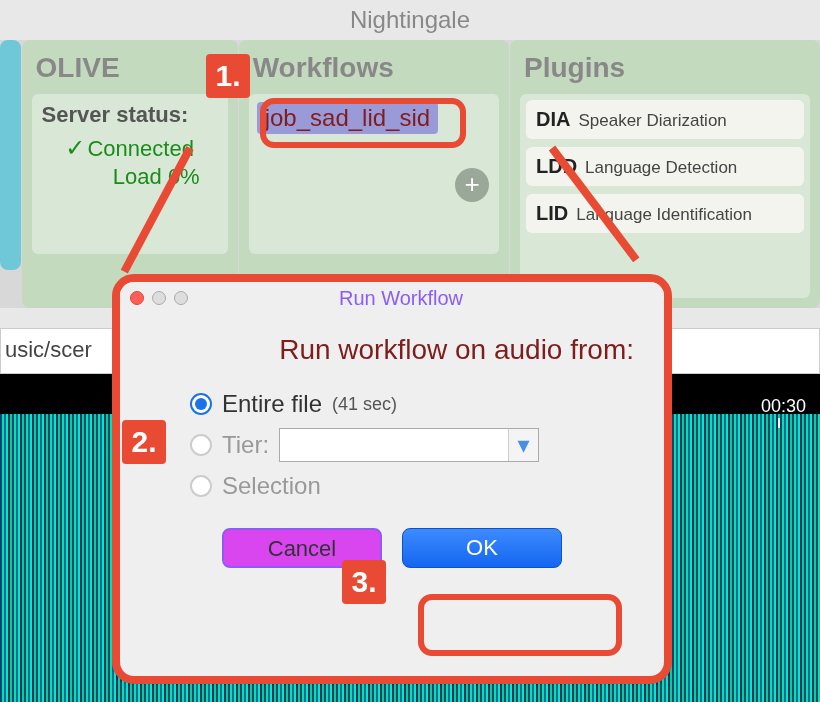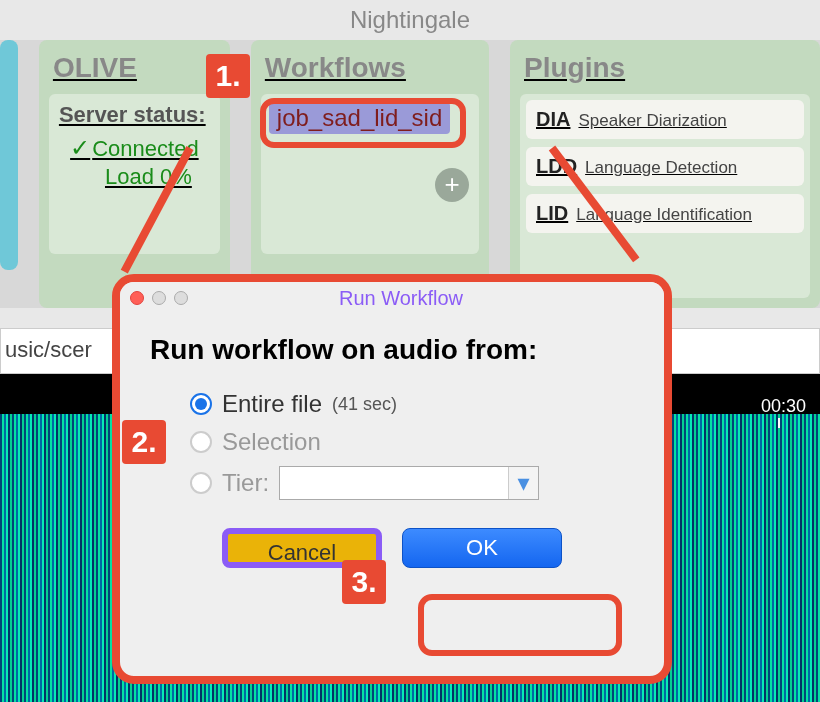--- a/index.html
+++ b/index.html
@@ -13,24 +13,23 @@
   .titlebar {
     height: 40px;
     background: #e8e8e8;
     text-align: center;
     line-height: 40px;
     color: #888;
     font-size: 24px;
   }
   .panels {
     display: flex;
-    gap: 21px;
+    gap: 1px;
     padding: 0 0 0 0;
     background: #d8d8d8;
-    text-decoration: underline;
   }
   .panel-sliver {
     width: 22px;
     background: #6fc8d8;
     border-radius: 8px;
     height: 230px;
   }
   .panel {
     border-radius: 8px;
     padding: 6px 10px 10px 10px;
@@ -194,21 +193,21 @@
     height: 32px;
     display:flex; align-items:center;
     padding: 0 10px;
     background: #efefef;
   }
   .traffic { display:flex; gap:8px; }
   .dot { width:14px; height:14px; border-radius:50%; border:1px solid #aaa; background:#ddd;}
   .dot.red { background:#ff5f57; border-color:#e0443e;}
   .dlg-title { flex:1; text-align:center; color:#8b5cf6; font-size:20px; margin-left:-40px;}
   .dlg-body { padding: 14px 30px; }
-  .dlg-heading { font-size: 28px; color:#000000; text-align:left; margin: 6px 0 24px 0; font-weight: bold;}
+  .dlg-heading { font-size: 28px; color:#7f1d1d; text-align:right; margin: 6px 0 24px 0;}
   .radio-row {
     display:flex; align-items:center; gap:10px;
     font-size: 24px; color:#333; margin: 10px 0 10px 40px;
   }
   .radio-row.disabled { color:#999; }
   .radio {
     width:22px; height:22px; border-radius:50%; border:2px solid #888; background:#fff;
     display:inline-flex; align-items:center; justify-content:center;
   }
   .radio.selected { border-color:#1a73e8; }
@@ -227,21 +226,21 @@
     color:#4a90e2; background:#f4f4f4;
   }
   .dlg-buttons {
     display:flex; gap:20px; justify-content:center; margin-top: 28px;
   }
   .btn {
     width: 160px; height: 40px; border-radius: 8px;
     font-size: 22px; text-align:center; line-height:38px;
     cursor:pointer;
   }
-  .btn-cancel { background:#eab308; border:6px solid #8b5cf6; color:#333; }
+  .btn-cancel { background:#d946ef; border:2px solid #8b5cf6; color:#333; }
   .btn-ok {
     background: linear-gradient(#3d8bff,#1466f0);
     color:#fff; border:1px solid #0d52c7;
   }
   
   .connector-left, .connector-right {
     position:absolute; background:#e84a33; z-index:39; width:8px;
   }
 </style>
 </head>
@@ -324,31 +323,31 @@
     <div class="dlg-heading">Run workflow on audio from:</div>
 
     <div class="radio-row">
       <span class="radio selected"></span>
       <span>Entire file</span>
       <span class="duration">(41 sec)</span>
     </div>
 
     <div class="radio-row disabled">
       <span class="radio disabled"></span>
-      <span>Selection</span>
-    </div>
-
-    <div class="radio-row disabled">
-      <span class="radio disabled"></span>
       <span>Tier:</span>
       <span class="tier-select">
         <span class="arrow">▾</span>
       </span>
     </div>
 
+    <div class="radio-row disabled">
+      <span class="radio disabled"></span>
+      <span>Selection</span>
+    </div>
+
     <div class="dlg-buttons">
       <div class="btn btn-cancel">Cancel</div>
       <div class="btn btn-ok">OK</div>
     </div>
   </div>
 </div>
 
 <div class="callout" style="left:122px; top:420px;">2.</div>
 
 <div class="callout" style="left:342px; top:560px;">3.</div>

